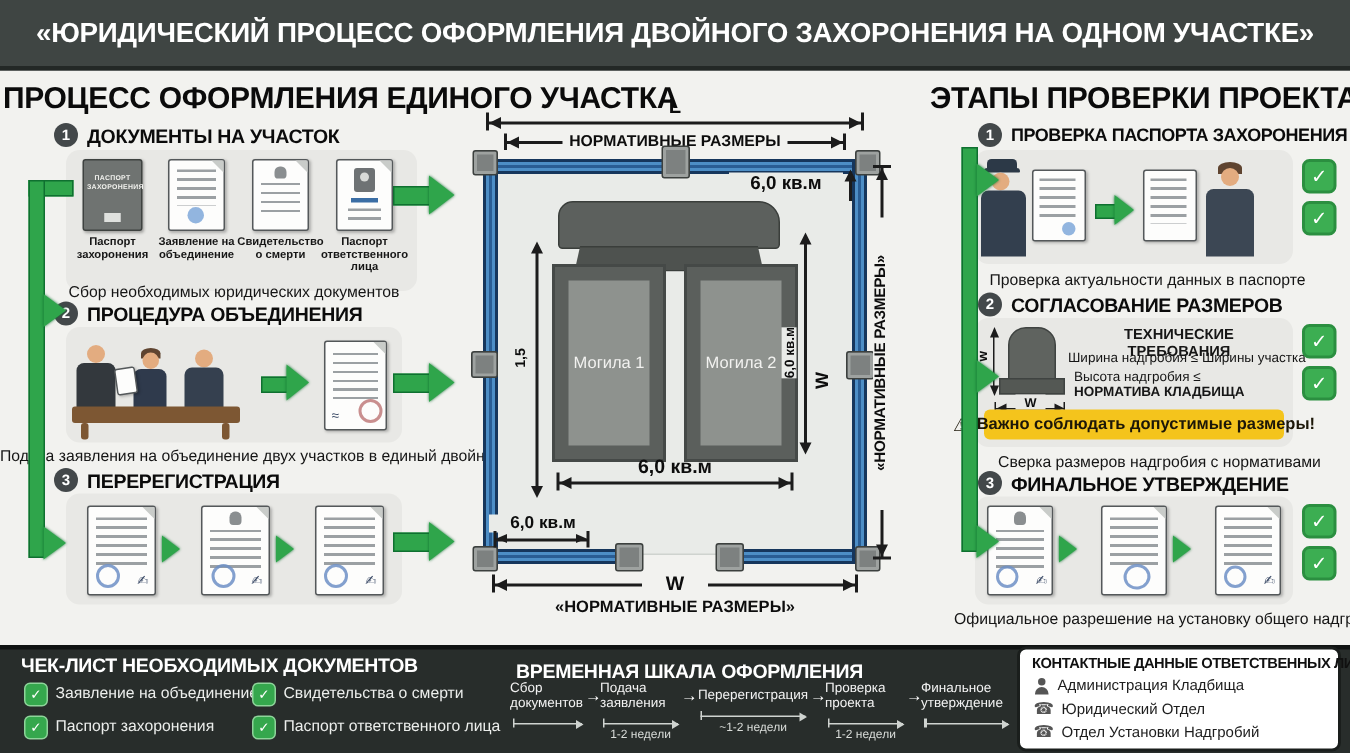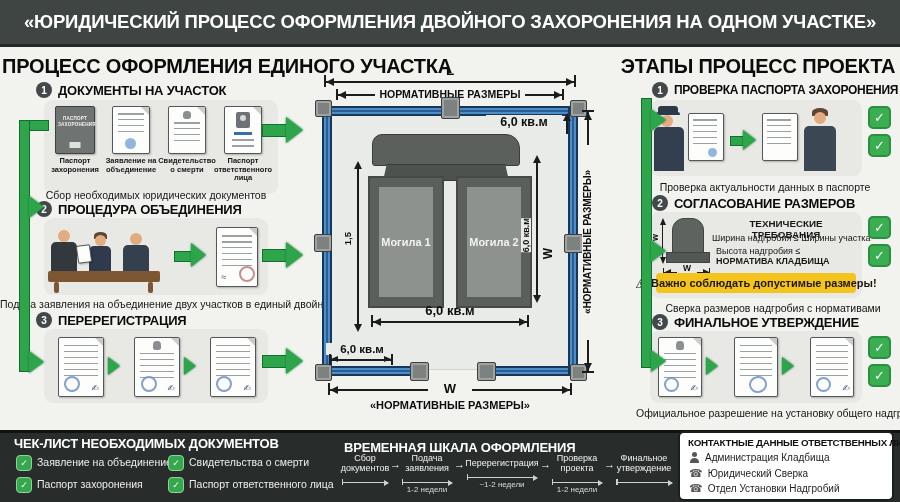--- a/index.html
+++ b/index.html
@@ -42,21 +42,21 @@
   .dah{position:absolute;width:0;height:0;border-style:solid;border-color:transparent}
   .dimlab{position:absolute;font-weight:bold;text-align:center;color:#0d0d0d;white-space:nowrap}
   .rot{writing-mode:vertical-rl;transform:rotate(180deg)}
   
   .plotfloor{position:absolute;background:#e9ebe8;border:1px solid #cfd3cf}
   .railh{position:absolute;height:10px;background:linear-gradient(to bottom,#16365c 0 2px,#4d8ec6 2px 4px,#2a5d94 4px 6px,#4d8ec6 6px 8px,#16365c 8px 10px)}
   .railv{position:absolute;width:10px;background:linear-gradient(to right,#16365c 0 2px,#4d8ec6 2px 4px,#2a5d94 4px 6px,#4d8ec6 6px 8px,#16365c 8px 10px)}
   .post{position:absolute;background:#7d8180;border:1px solid #3c403e;border-radius:2px;box-shadow:inset 0 0 0 2px #9ea2a0}
   .grave{position:absolute;background:#8e928e;border:9px solid #5b5f5c;box-shadow:0 0 0 2px #454947;
          display:flex;align-items:center;justify-content:center}
-  .grave span{color:#f2f2f0;font-weight:bold;font-size:11px;white-space:nowrap}
+  .grave span{color:#f2f2f0;font-weight:normal;font-size:11px;white-space:nowrap}
   .slab{position:absolute;background:#5c605d;border:1px solid #3a3e3b;border-radius:10px 14px 3px 3px}
   .slabbase{position:absolute;background:#4e524f;border:1px solid #3a3e3b;clip-path:polygon(3% 0,97% 0,100% 100%,0 100%)}
   
   .hd{position:absolute;border-radius:50%;background:#e3ac80}
   .bd{position:absolute;border-radius:5px 5px 0 0;background:#3c4654}
   .desk{position:absolute;background:#7d5733;border-radius:2px}
   .cap2{position:absolute;background:#2c3947;border-radius:3px 3px 1px 1px}
   .hair{position:absolute;background:#5f4430;border-radius:50% 50% 0 0}
   
   .warn{position:absolute;background:#f4c41c;border-radius:4px;display:flex;align-items:center;justify-content:center;gap:5px}
@@ -65,21 +65,21 @@
   
   .tech{position:absolute;color:#161616}
   
   .foot{position:absolute;left:0;top:430px;width:900px;height:72px;background:#282d2b;border-top:3px solid #101312}
   .ftitle{position:absolute;color:#fff;font-weight:bold;font-size:13px;letter-spacing:-.2px;white-space:nowrap}
   .fitem{position:absolute;color:#eceeec;font-size:10.5px;white-space:nowrap}
   .chk-sm{position:absolute;width:14px;height:14px;background:#35a74d;border:1.5px solid #8ed49a;border-radius:4px;
           color:#fff;font-size:9px;font-weight:bold;display:flex;align-items:center;justify-content:center}
   .trow{position:absolute;display:flex;align-items:flex-start}
   .tcell{display:flex;flex-direction:column;align-items:center}
-  .tstage{font-size:9px;color:#f2f2f2;text-align:center;line-height:1.12}
+  .tstage{font-size:9px;color:#f2f2f2;line-height:1.12}
   .tarr{font-size:11px;color:#fff;margin-top:5px;width:10px;text-align:center;flex:0 0 auto}
   .tline{margin-top:4px;width:92%;height:5px;border-bottom:1.3px solid #cfd3d0;position:relative}
   .tline::before{content:"";position:absolute;left:0;bottom:-3px;width:1.3px;height:6px;background:#cfd3d0}
   .tline::after{content:"";position:absolute;right:-1px;bottom:-3.6px;width:0;height:0;
                 border-left:5px solid #cfd3d0;border-top:3px solid transparent;border-bottom:3px solid transparent}
   .tdur{font-size:8px;color:#d9dcd9;margin-top:2px;height:9px;white-space:nowrap}
   .cbox{position:absolute;background:#fff;border:2px solid #1a1e1c;border-radius:6px}
   .cbox .ct{position:absolute;left:8px;top:4px;font-size:9.8px;font-weight:bold;color:#101010;letter-spacing:-.3px;white-space:nowrap}
   .crow{position:absolute;display:flex;align-items:center;gap:5px;font-size:10px;color:#1d1d1d;white-space:nowrap}
   .icon-person{position:relative;width:11px;height:11px;display:inline-block}
@@ -287,21 +287,21 @@
   <div class="dimlab" style="left:428px;top:381px;width:44px;font-size:13px;background:#f2f2ef">W</div>
   <div class="dimlab" style="left:325px;top:399px;width:250px;font-size:11px">«НОРМАТИВНЫЕ РАЗМЕРЫ»</div>
 
   <div class="dline" style="left:582px;top:110px;width:12px;height:1.5px"></div>
   <div class="dline" style="left:582px;top:371px;width:12px;height:1.5px"></div>
   <div class="dline" style="left:587px;top:111px;width:1.5px;height:261px"></div>
   <div class="dah" style="left:584px;top:112px;border-width:0 4px 8px 4px;border-bottom-color:#1c1c1c"></div>
   <div class="dah" style="left:584px;top:363px;border-width:8px 4px 0 4px;border-top-color:#1c1c1c"></div>
   <span class="dimlab rot" style="left:582px;top:145px;height:195px;font-size:10.2px;background:#f2f2ef;letter-spacing:-.2px">«НОРМАТИВНЫЕ РАЗМЕРЫ»</span>
 
-  <div class="coltitle" style="left:620px;top:55px;width:276px">ЭТАПЫ ПРОЦЕСС ПРОЕКТА</div>
+  <div class="coltitle" style="left:620px;top:55px;width:276px">ЭТАПЫ ПРОВЕРКИ ПРОЕКТА</div>
 
   <div class="steph" style="left:652px;top:82px">
     <span class="stepnum">1</span>
     <span class="steptitle" style="font-size:12px;letter-spacing:-.3px">ПРОВЕРКА ПАСПОРТА ЗАХОРОНЕНИЯ</span>
   </div>
 
   <div class="card" style="left:650px;top:100px;width:212px;height:76px">
     <div>
       <i class="cap2" style="left:8px;top:6px;width:20px;height:7px"></i>
       <i class="cap2" style="left:6px;top:12px;width:24px;height:3px"></i>
@@ -442,21 +442,21 @@
   </div>
 
   <div class="cbox" style="left:678px;top:431px;width:212px;height:66px">
     <div class="ct">КОНТАКТНЫЕ ДАННЫЕ ОТВЕТСТВЕННЫХ ЛИЦ</div>
     <div class="crow" style="left:9px;top:19px">
       <span class="icon-person"></span>
       <span>Администрация Кладбища</span>
     </div>
     <div class="crow" style="left:9px;top:35px">
       <span class="icon-phone">☎</span>
-      <span>Юридический Сверка</span>
+      <span>Юридический Отдел</span>
     </div>
     <div class="crow" style="left:9px;top:50px">
       <span class="icon-phone">☎</span>
       <span>Отдел Установки Надгробий</span>
     </div>
   </div>
 
 </div>
 
 </body></html>

